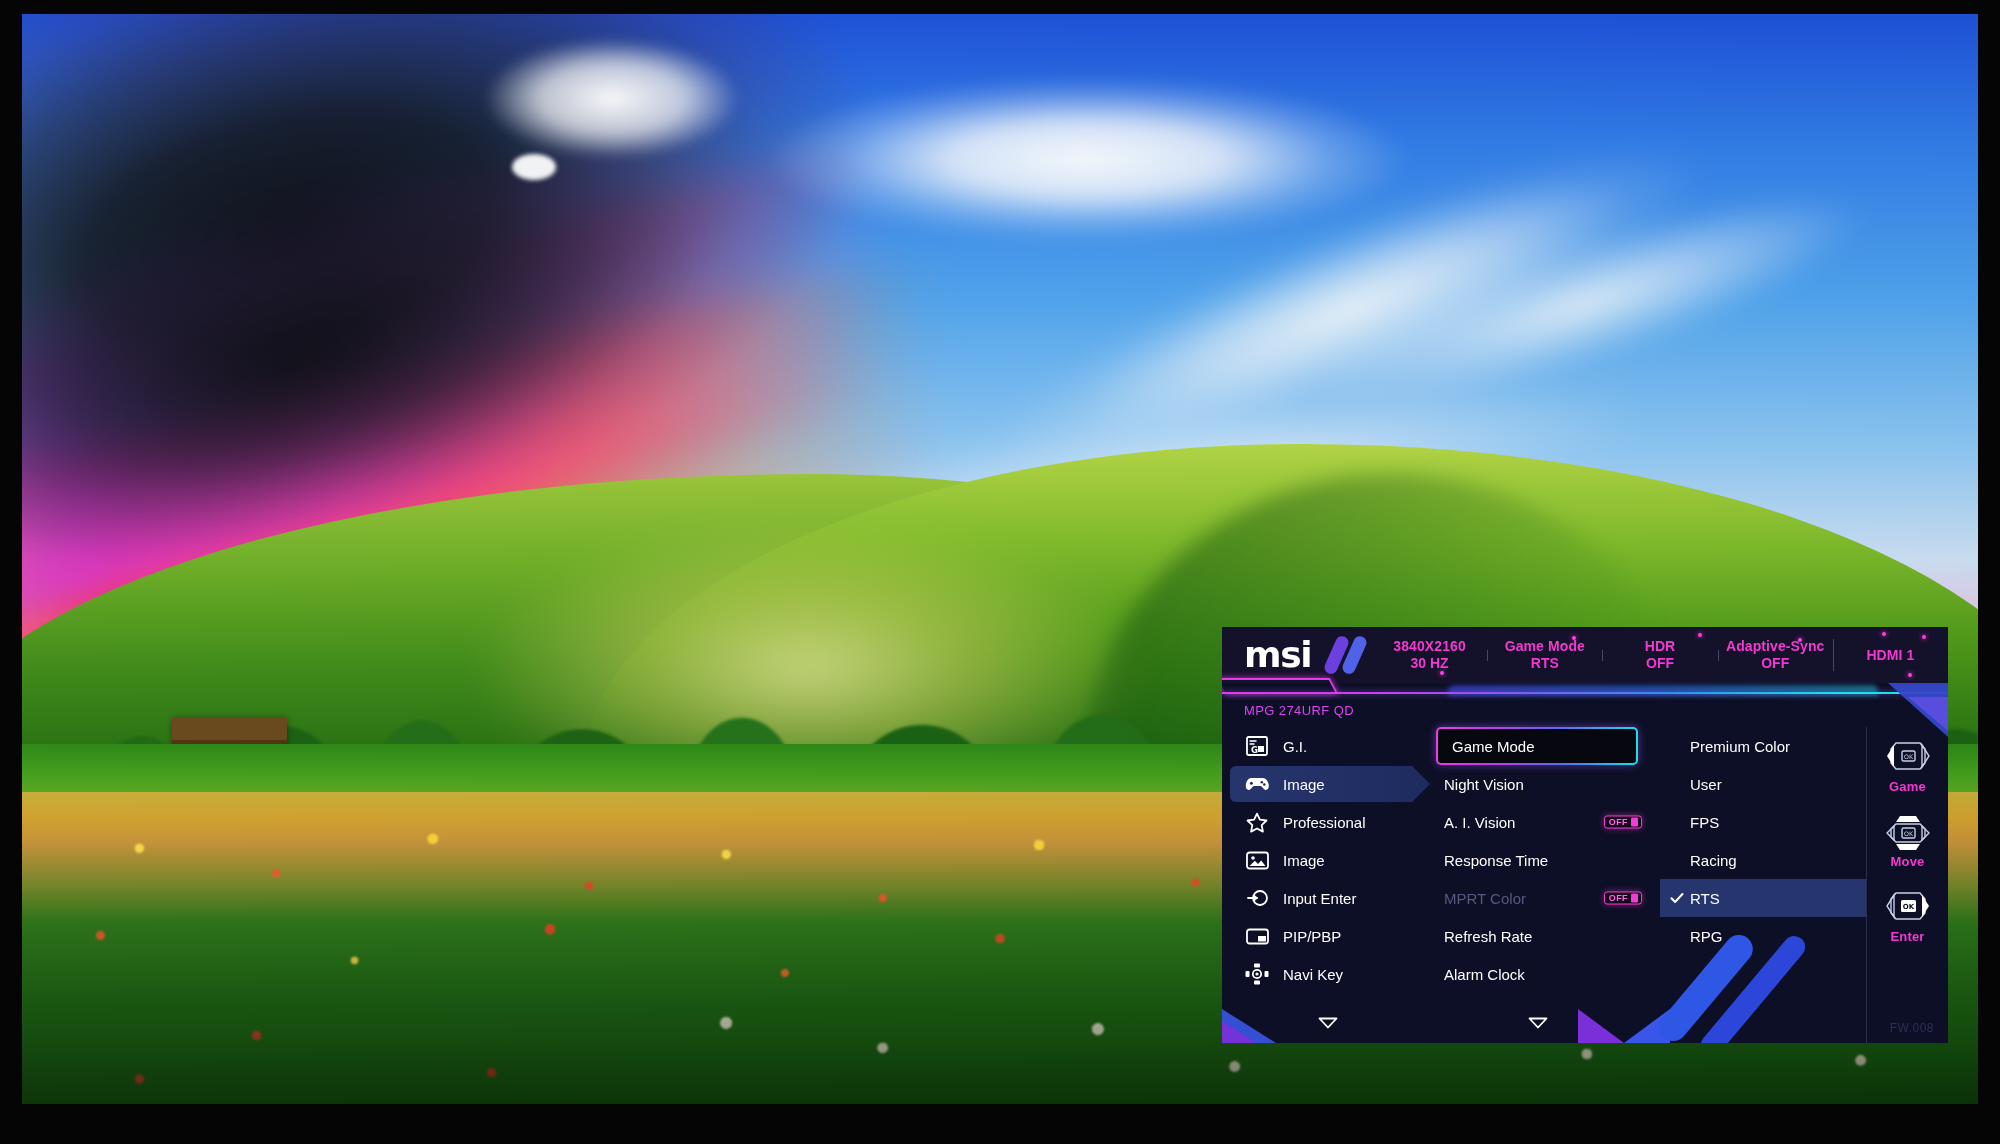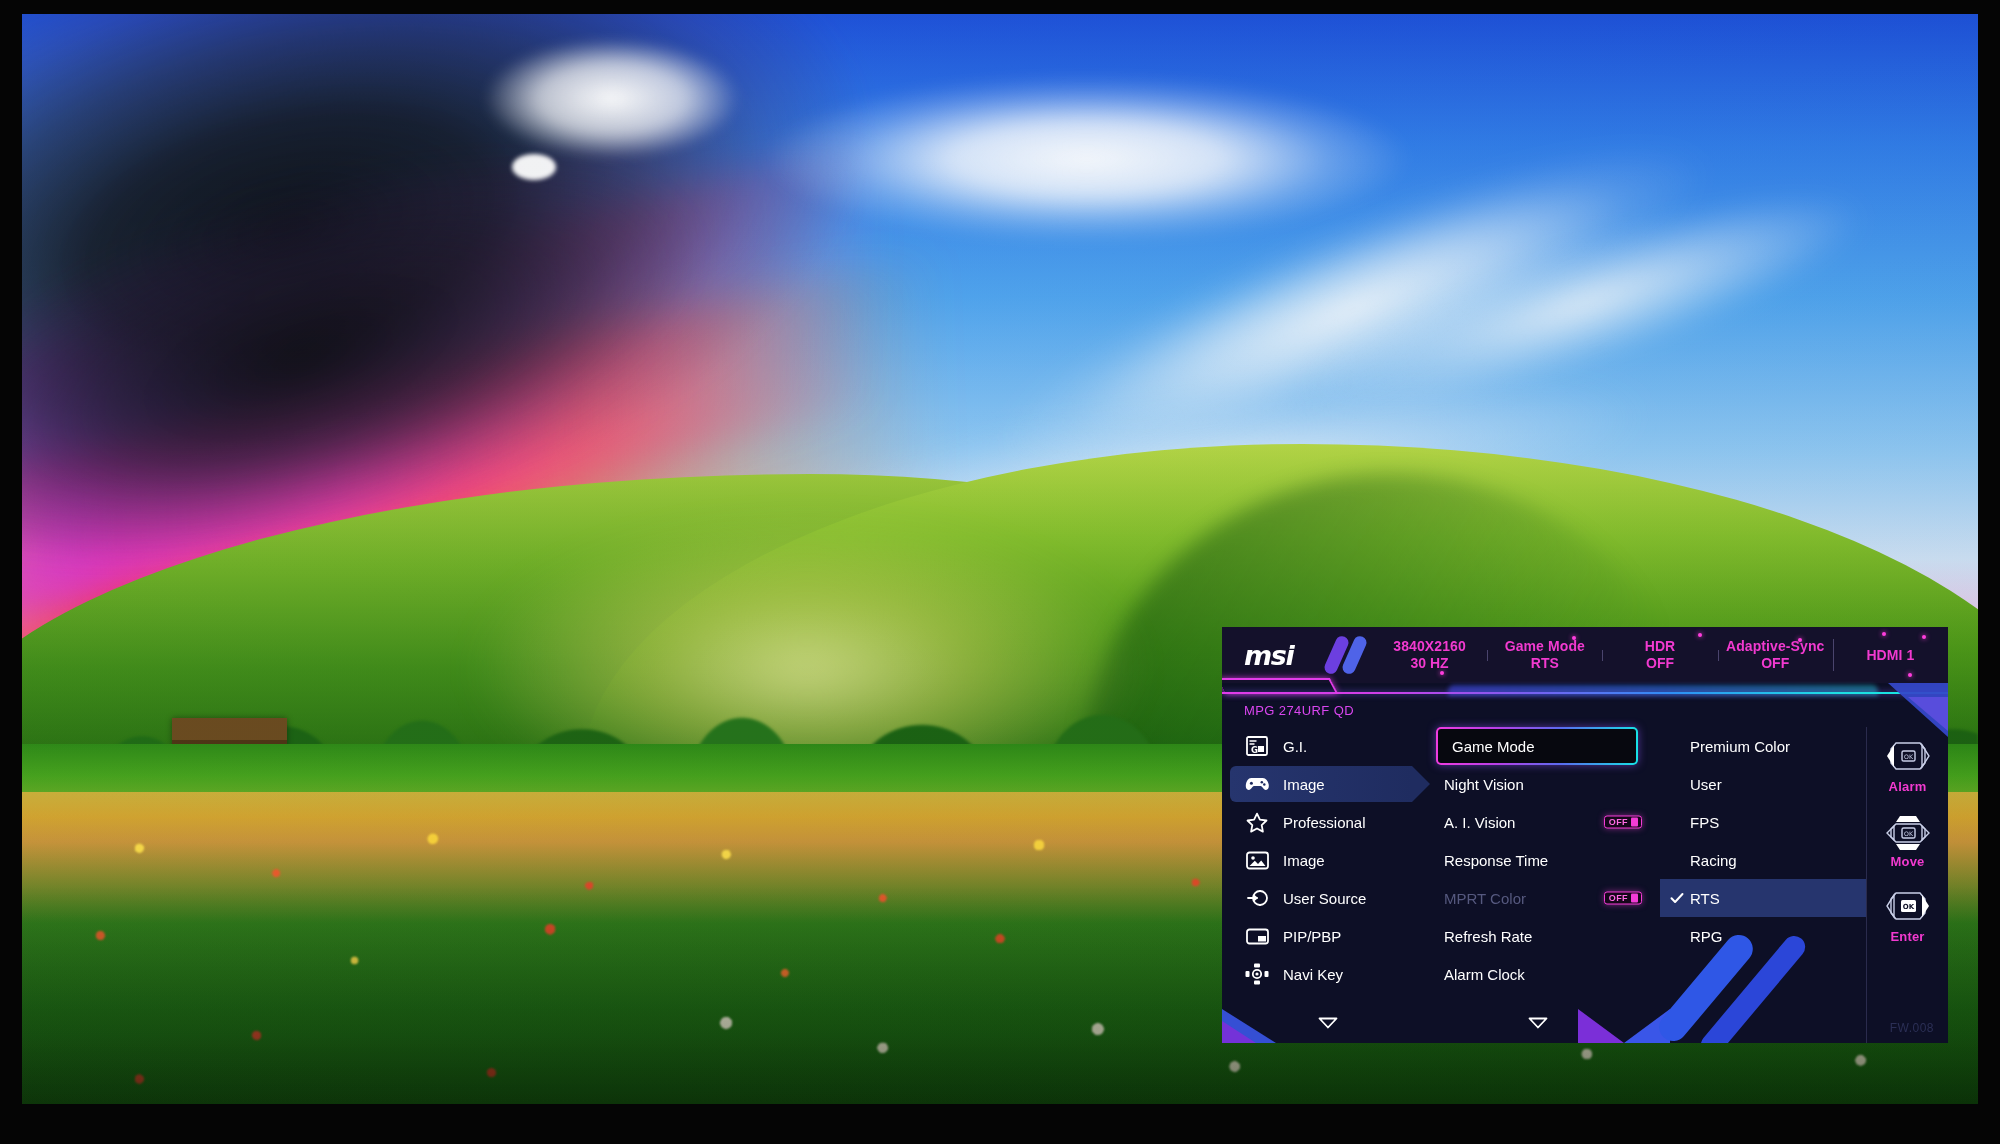--- a/index.html
+++ b/index.html
@@ -375,22 +375,21 @@
     width: 150px;
     height: 56px;
     position: relative;
     display: flex;
     align-items: center;
     padding-left: 22px;
   }
   .msi-word {
     font-family: "DejaVu Sans", sans-serif;
     font-weight: 800;
-    font-style: italic;
-    font-size: 27px;
+    font-size: 36px;
     letter-spacing: -1.3px;
     color: #ffffff;
     line-height: 1;
   }
   .msi-stripes { position: absolute; left: 104px; top: 8px; width: 50px; height: 40px; }
   .stripe {
     position: absolute;
     width: 13px;
     height: 40px;
     border-radius: 7px;
@@ -840,21 +839,21 @@
 
         <div class="menu-row">
           <span class="ico">
             <svg width="23" height="20" viewBox="0 0 23 20">
               <path d="M14 3a7 7 0 1 1 0 14" fill="none" stroke="#fff" stroke-width="1.8" stroke-linecap="round"></path>
               <path d="M14 17a7 7 0 0 1 0-14" fill="none" stroke="#fff" stroke-width="1.8" stroke-linecap="round"></path>
               <path d="M2 10h9" stroke="#fff" stroke-width="1.8" stroke-linecap="round"></path>
               <path d="M8 6.6L12 10l-4 3.4z" fill="#fff"></path>
             </svg>
           </span>
-          <span class="lbl">User Source</span>
+          <span class="lbl">Input Enter</span>
         </div>
 
         <div class="menu-row">
           <span class="ico">
             <svg width="23" height="17" viewBox="0 0 23 17">
               <rect x="1" y="1.5" width="21" height="14" rx="2.5" fill="none" stroke="#fff" stroke-width="1.8"></rect>
               <rect x="12" y="8" width="8" height="5.5" fill="#fff"></rect>
             </svg>
           </span>
           <span class="lbl">PIP/PBP</span>
@@ -959,21 +958,21 @@
         <div class="nav-group">
           <span class="nav-ico">
             <svg width="52" height="34" viewBox="0 0 52 34">
               <path d="M14 4h24l5 6v14l-5 6H14l-5-6V10z" fill="none" stroke="#c9cfe8" stroke-width="1.4"></path>
               <rect x="20" y="12" width="13" height="10" rx="1.6" fill="none" stroke="#c9cfe8" stroke-width="1.4"></rect>
               <text x="26.5" y="19.6" font-size="6.2" fill="#c9cfe8" text-anchor="middle" font-family="DejaVu Sans, sans-serif">OK</text>
               <path d="M12 6 L5 17 L12 28 Z" fill="#ffffff"></path>
               <path d="M40 6 L47 17 L40 28 Z" fill="none" stroke="#c9cfe8" stroke-width="1.4"></path>
             </svg>
           </span>
-          <div class="nav-lbl">Alarm</div>
+          <div class="nav-lbl">Game</div>
         </div>
 
         <div class="nav-group">
           <span class="nav-ico">
             <svg width="52" height="38" viewBox="0 0 52 38">
               <path d="M18 2 L34 2 L38 8 L14 8 Z" fill="#ffffff"></path>
               <path d="M18 36 L34 36 L38 30 L14 30 Z" fill="#ffffff"></path>
               <path d="M14 10h24l5 5v8l-5 5H14l-5-5v-8z" fill="none" stroke="#c9cfe8" stroke-width="1.4"></path>
               <rect x="20" y="14" width="13" height="10" rx="1.6" fill="none" stroke="#c9cfe8" stroke-width="1.4"></rect>
               <text x="26.5" y="21.6" font-size="6.2" fill="#c9cfe8" text-anchor="middle" font-family="DejaVu Sans, sans-serif">OK</text>

